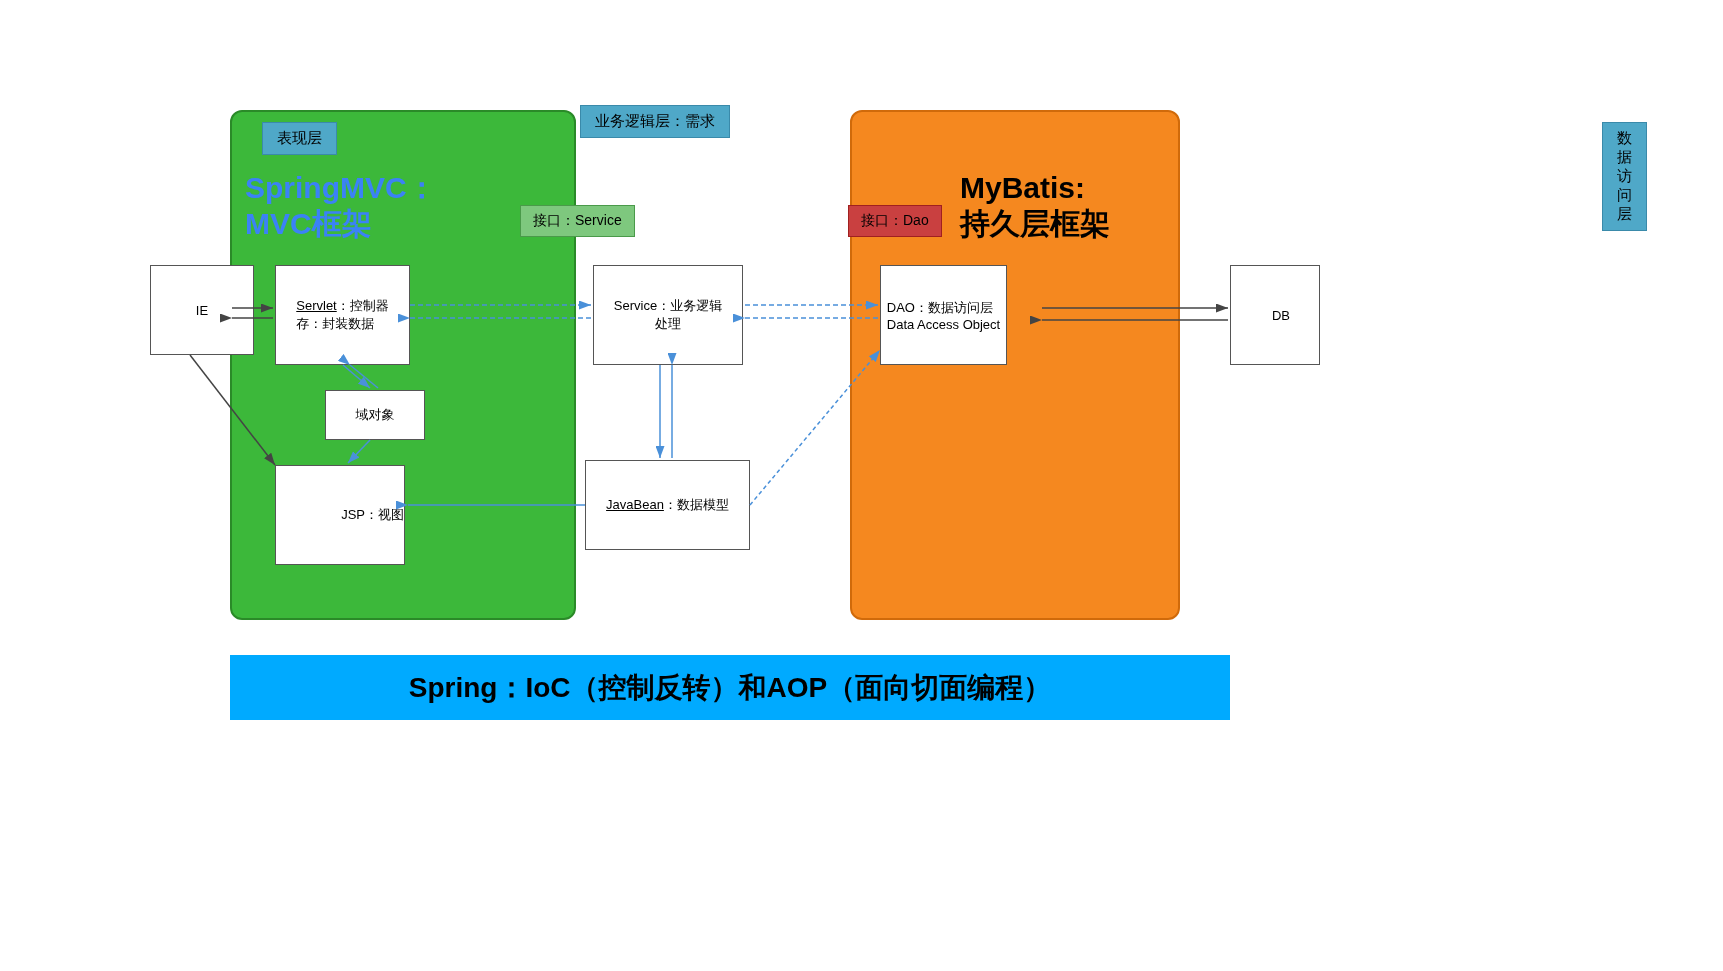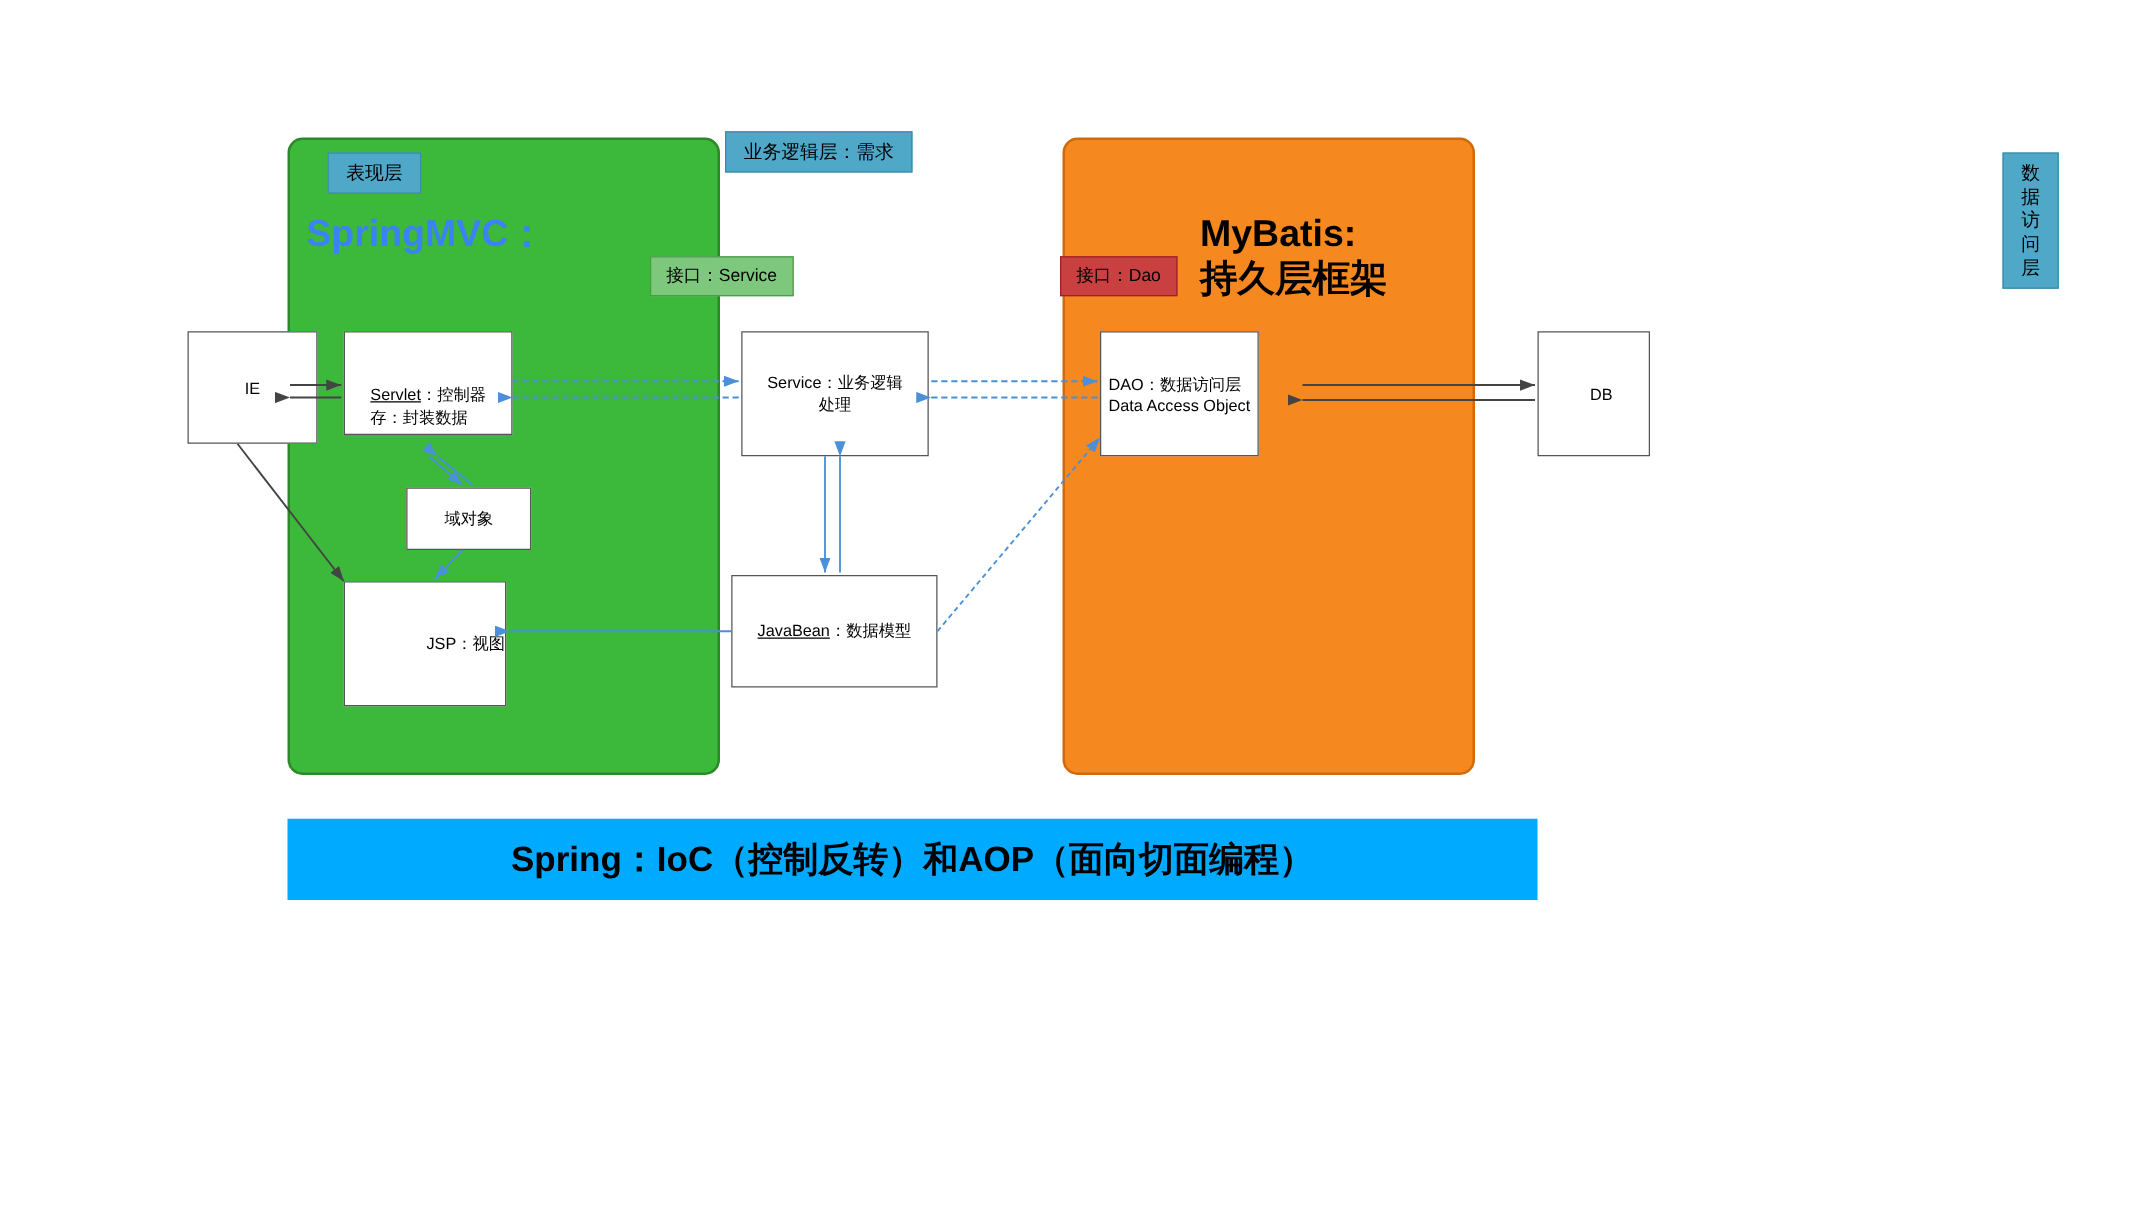--- a/index.html
+++ b/index.html
@@ -111,22 +111,21 @@
     .box-ie {
       left: 20px;
       top: 215px;
       width: 104px;
       height: 90px;
     }
     .box-servlet {
       left: 145px;
       top: 215px;
       width: 135px;
-      height: 83px;
-      align-items: flex-end;
+      height: 100px;
     }
     .box-domain {
       left: 195px;
       top: 340px;
       width: 100px;
       height: 50px;
     }
     .box-jsp {
       left: 145px;
       top: 415px;
@@ -217,20 +216,21 @@
   <div class="interface-badge badge-service">
     <span>接口：Service</span>
   </div>
 
   <div class="interface-badge badge-dao">
     <span>接口：Dao</span>
   </div>
 
   <div class="springmvc-title">
     <div><b>SpringMVC：</b></div>
+    <div><b>MVC框架</b></div>
   </div>
 
   <div class="mybatis-title">
     <div><b>MyBatis:</b></div>
     <div><b>持久层框架</b></div>
   </div>
 
   <div class="white-box box-ie">
     <span>IE</span>
   </div>

